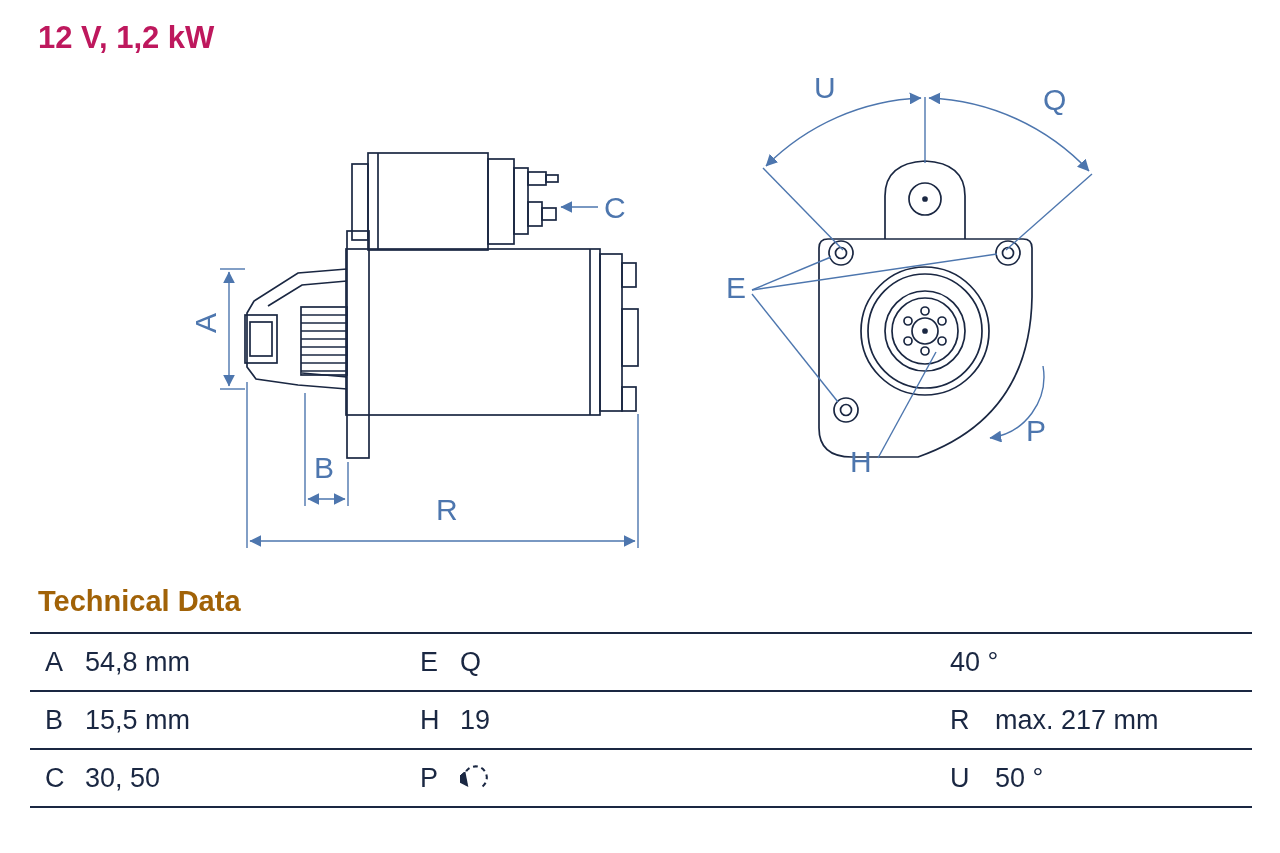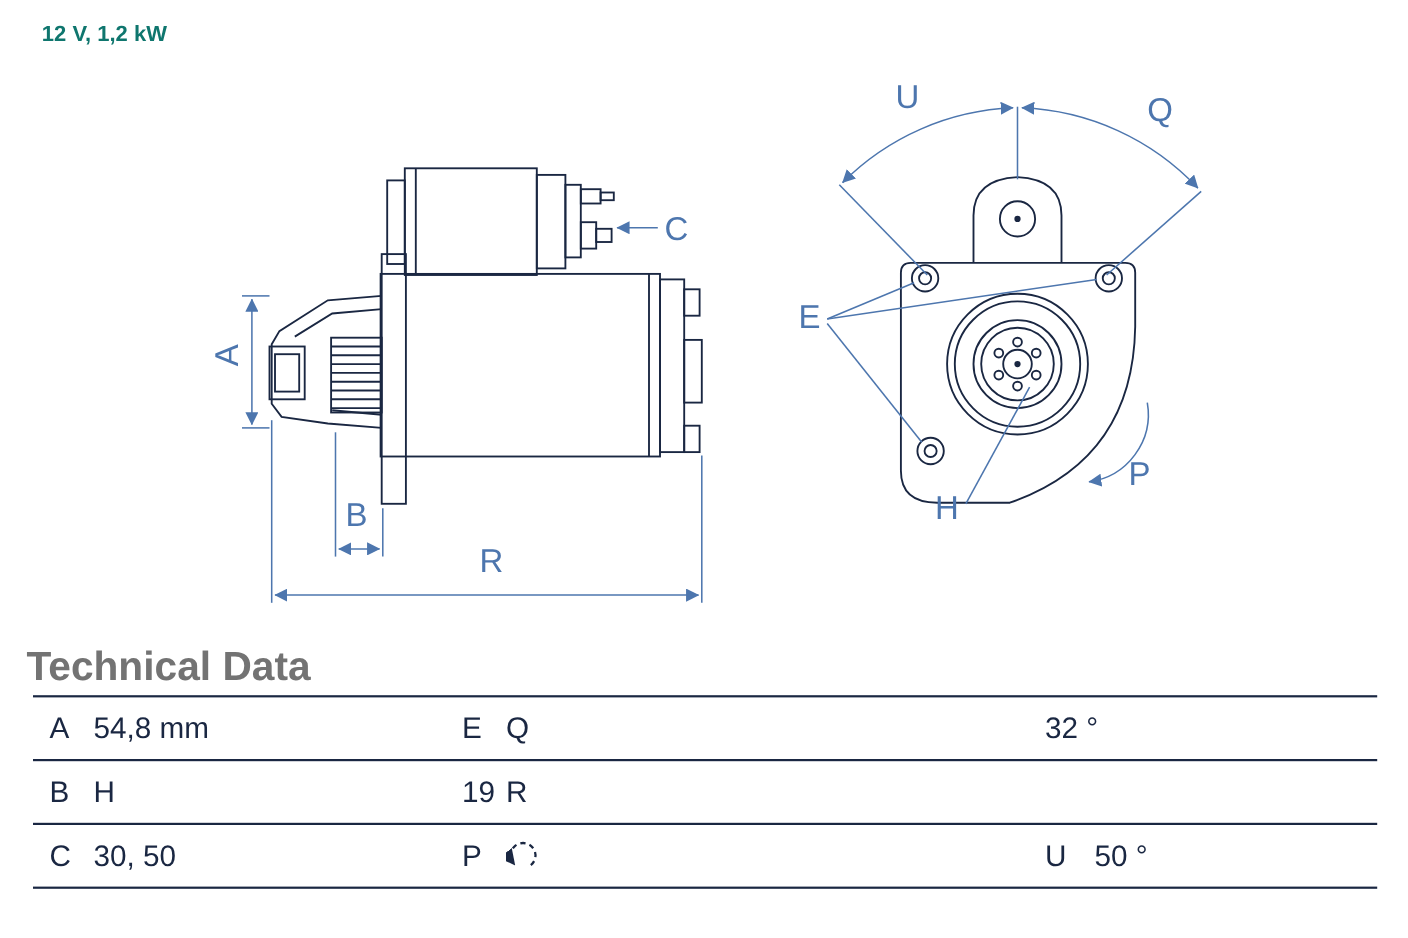--- a/index.html
+++ b/index.html
@@ -1,20 +1,20 @@
 <!DOCTYPE html>
 <html><head>
 <meta charset="utf-8">
 <style>
   html,body{margin:0;padding:0;background:#ffffff;}
   .page{position:relative;width:1280px;height:853px;background:#fff;overflow:hidden;
         font-family:"Liberation Sans", sans-serif;color:#1a2742;}
-  .title{position:absolute;left:38px;top:20px;font-size:20px;font-weight:bold;color:#0f766e;}
+  .title{position:absolute;left:38px;top:20px;font-size:31px;font-weight:bold;color:#be185d;}
   .diagram-svg{position:absolute;left:0;top:0;width:1280px;height:580px;}
-  .tech-heading{position:absolute;left:24px;top:585px;font-size:37px;font-weight:bold;color:#737373;}
+  .tech-heading{position:absolute;left:38px;top:585px;font-size:29px;font-weight:bold;color:#a16207;}
   .tech-table{position:absolute;left:30px;right:28px;top:632px;}
   .trow{display:grid;grid-template-columns:40px 335px 40px 490px 45px 1fr;
         align-items:center;height:56px;border-top:2px solid #1a2742;padding:0 15px;}
   .trow:last-child{border-bottom:2px solid #1a2742;}
   .cell{font-size:27px;color:#1a2742;white-space:nowrap;}
   .dimlabel{font-family:"Liberation Sans", sans-serif;font-size:30px;fill:#4d76ae;}
   .rot-icon{display:block;}
 </style>
 </head>
 <body>
@@ -146,28 +146,30 @@
 
   <div class="tech-heading">Technical Data</div>
 
   <div class="tech-table">
 
     <div class="trow">
       <div class="cell">A</div>
       <div class="cell">54,8 mm</div>
       <div class="cell">E</div>
       <div class="cell">Q</div>
-      <div class="cell">32 °</div>
+      <div class="cell">40 °</div>
     </div>
 
     <div class="trow">
       <div class="cell">B</div>
+      <div class="cell">15,5 mm</div>
       <div class="cell">H</div>
       <div class="cell">19</div>
       <div class="cell">R</div>
+      <div class="cell">max. 217 mm</div>
     </div>
 
     <div class="trow">
       <div class="cell">C</div>
       <div class="cell">30, 50</div>
       <div class="cell">P</div>
       <div class="cell">
         <svg class="rot-icon" width="32" height="32" viewBox="0 0 34 34">
           <defs>
             <marker id="rotarr" viewBox="0 0 10 10" refX="8" refY="5" markerWidth="7" markerHeight="7" orient="auto">

